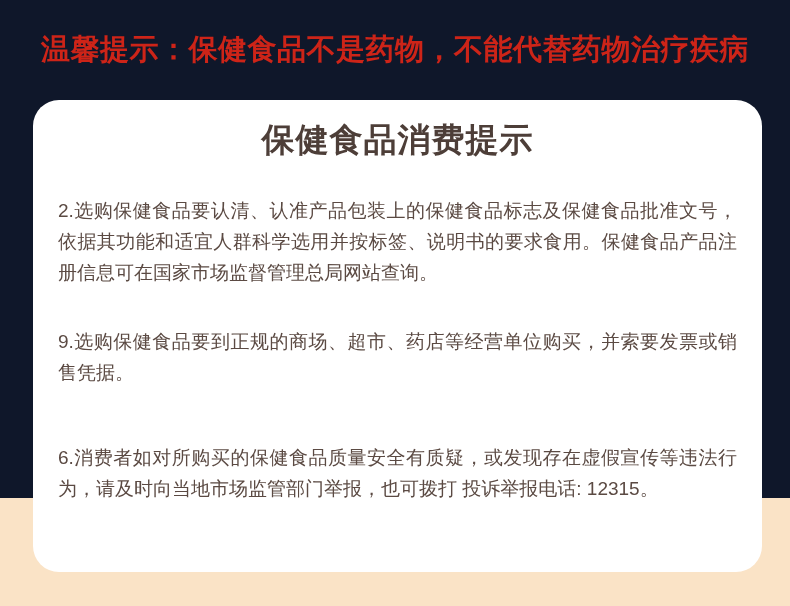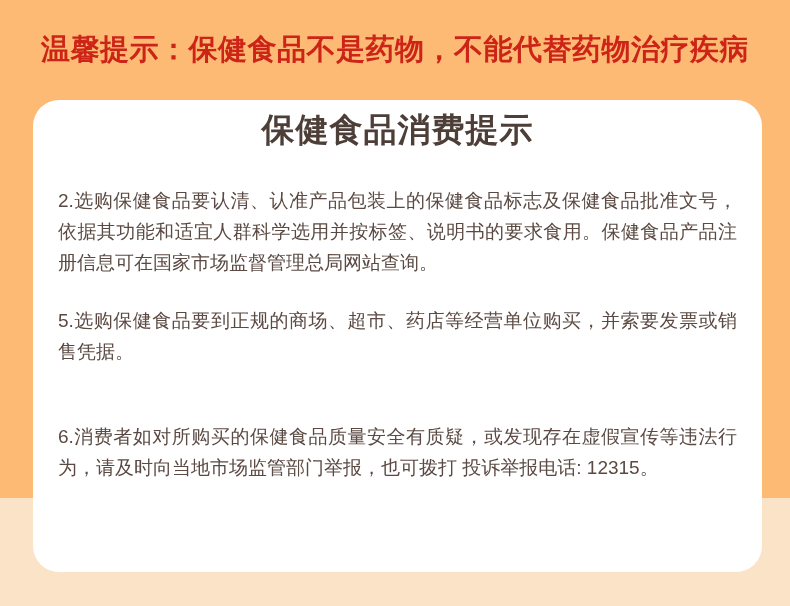--- a/index.html
+++ b/index.html
@@ -12,21 +12,21 @@
     background: #fae3c6;
     font-family: "Liberation Sans", sans-serif;
     overflow: hidden;
     position: relative;
   }
   .page {
     position: absolute;
     left: 0; top: 0;
     width: 790px;
     height: 498px;
-    background: #fdba74;
+    background: #0f172a;
   }
   .warning-banner {
     position: absolute;
     top: 30px;
     left: 0;
     width: 100%;
     text-align: center;
     font-size: 29px;
     font-weight: bold;
     color: #cd2418;
@@ -35,56 +35,56 @@
   }
   .card {
     position: absolute;
     left: 33px;
     top: 100px;
     width: 729px;
     height: 472px;
     box-sizing: border-box;
     background: #ffffff;
     border-radius: 26px;
-    padding: 12px 25px 30px 25px;
+    padding: 22px 25px 30px 25px;
   }
   .card-title {
     margin: 0 0 37px 0;
     text-align: center;
     font-size: 33px;
     line-height: 36px;
     font-weight: bold;
     color: #4d3e38;
     letter-spacing: 1px;
   }
   .notice-paragraph {
     margin: 0;
     font-size: 19px;
     line-height: 31px;
     color: #5b4a43;
     text-align: justify;
   }
   .notice-paragraph.p1 { margin-bottom: 35px; }
-  .notice-paragraph.p2 { margin-bottom: 27px; }
+  .notice-paragraph.p2 { margin-bottom: 38px; }
   .notice-paragraph.p3 { margin-bottom: 54px; }
   .notice-paragraph.p4 { margin-bottom: 0; }
 </style>
 </head>
 <body>
 
 <div class="page">
 
   <div class="warning-banner">温馨提示：保健食品不是药物，不能代替药物治疗疾病</div>
 
   <div class="card">
 
     <h1 class="card-title">保健食品消费提示</h1>
 
 
     <p class="notice-paragraph p2">2.选购保健食品要认清、认准产品包装上的保健食品标志及保健食品批准文号，依据其功能和适宜人群科学选用并按标签、说明书的要求食用。保健食品产品注册信息可在国家市场监督管理总局网站查询。</p>
 
-    <p class="notice-paragraph p3">5.选购保健食品要到正规的商场、超市、药店等经营单位购买，并索要发票或销售凭据。</p>
+    <p class="notice-paragraph p3">9.选购保健食品要到正规的商场、超市、药店等经营单位购买，并索要发票或销售凭据。</p>
 
     <p class="notice-paragraph p4">6.消费者如对所购买的保健食品质量安全有质疑，或发现存在虚假宣传等违法行为，请及时向当地市场监管部门举报，也可拨打 投诉举报电话: 12315。</p>
 
   </div>
 
 </div>
 
 </body></html>

